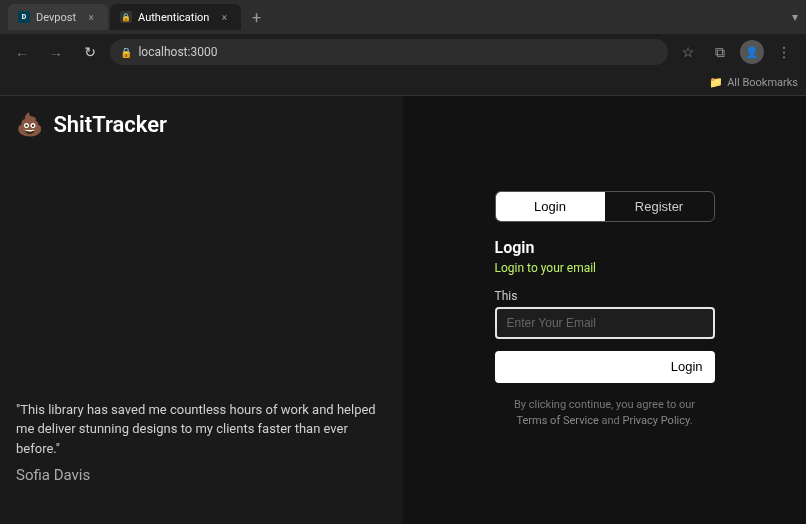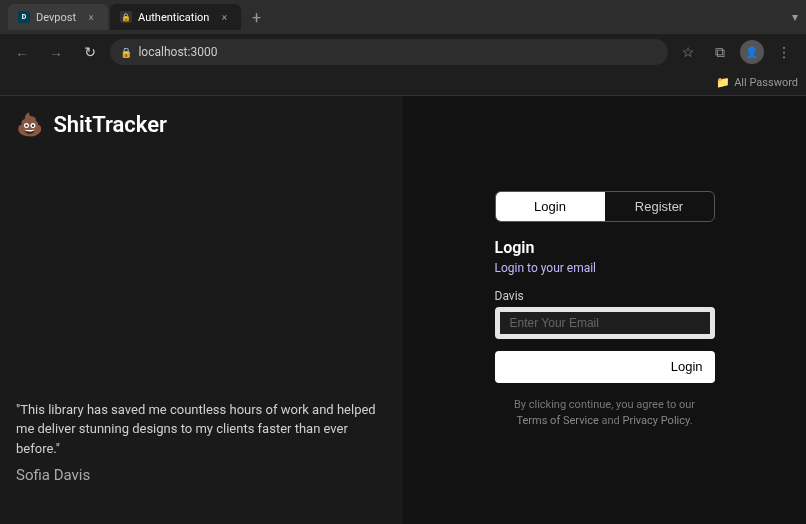--- a/index.html
+++ b/index.html
@@ -280,40 +280,40 @@
 
     .auth-form-title {
       font-size: 16px;
       font-weight: 600;
       color: #fff;
       margin-bottom: 4px;
     }
 
     .auth-form-subtitle {
       font-size: 12px;
-      color: #c4b5fd;
+      color: #bef264;
       margin-bottom: 14px;
     }
 
     .form-group {
       margin-bottom: 12px;
     }
 
     .form-label {
       display: block;
       font-size: 12px;
       color: #ccc;
       margin-bottom: 4px;
     }
 
     .form-input {
       width: 100%;
       height: 32px;
       background: #1e1e1e;
-      border: 5px solid #e5e5e5;
+      border: 2px solid #e5e5e5;
       border-radius: 4px;
       padding: 0 10px;
       font-size: 12px;
       color: #aaa;
       outline: none;
     }
 
     .form-input::placeholder {
       color: #666;
     }
@@ -406,21 +406,21 @@
       </div>
       <div class="nav-action-btn">
         <span>⋮</span>
       </div>
     </div>
   </div>
 
   <div class="bookmarks-bar">
     <div class="bookmarks-label">
       <span>📁</span>
-      <span>All Password</span>
+      <span>All Bookmarks</span>
     </div>
   </div>
 </div>
 
 <div class="page-content">
 
   <div class="left-panel">
     <div class="app-header">
       <span class="app-icon">💩</span>
       <span class="app-title">ShitTracker</span>
@@ -438,21 +438,21 @@
       <div class="auth-tabs">
         <button class="auth-tab active">Login</button>
         <button class="auth-tab">Register</button>
       </div>
 
       <div class="auth-form">
         <div class="auth-form-title">Login</div>
         <div class="auth-form-subtitle">Login to your email</div>
 
         <div class="form-group">
-          <label class="form-label">Davis</label>
+          <label class="form-label">This</label>
           <input class="form-input" type="email" placeholder="Enter Your Email" style="">
         </div>
 
 
         <button class="login-btn">
           <span>Login</span>
         </button>
       </div>
 
       <div class="terms-text">

